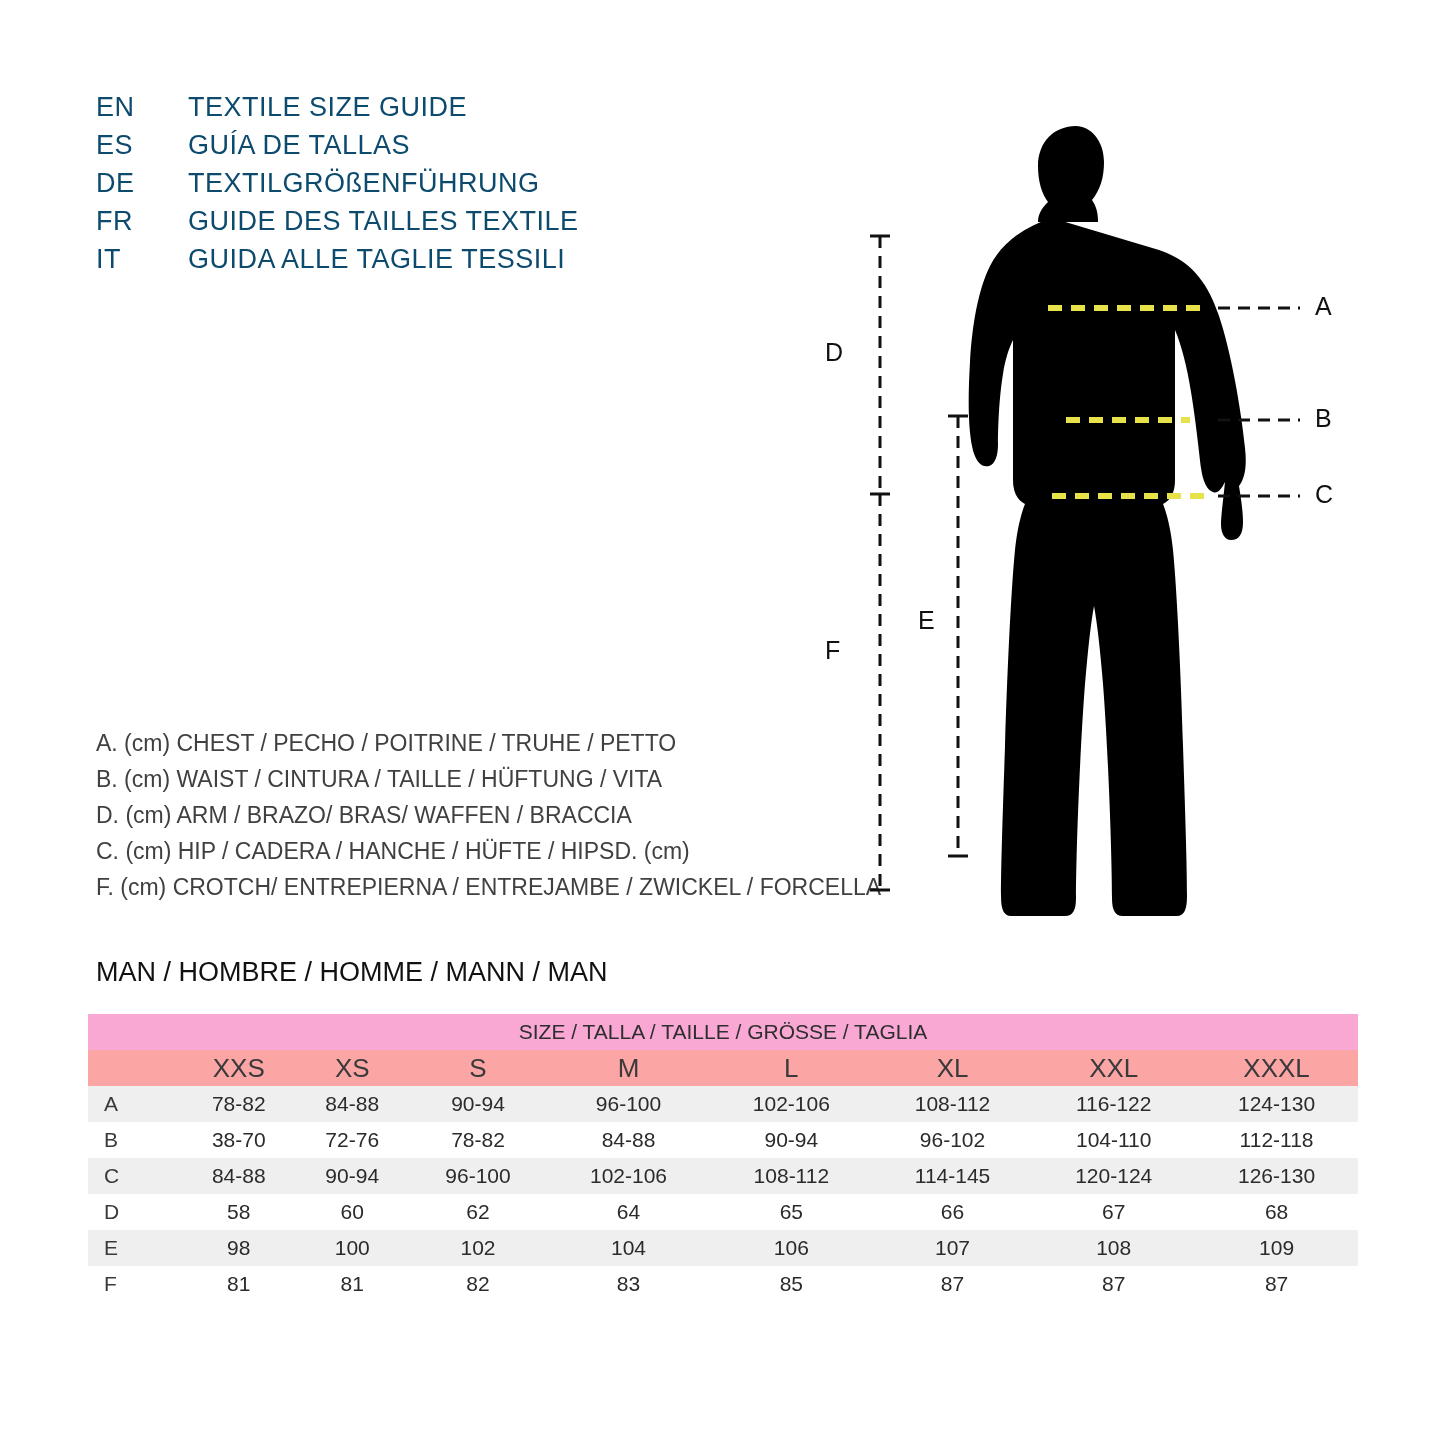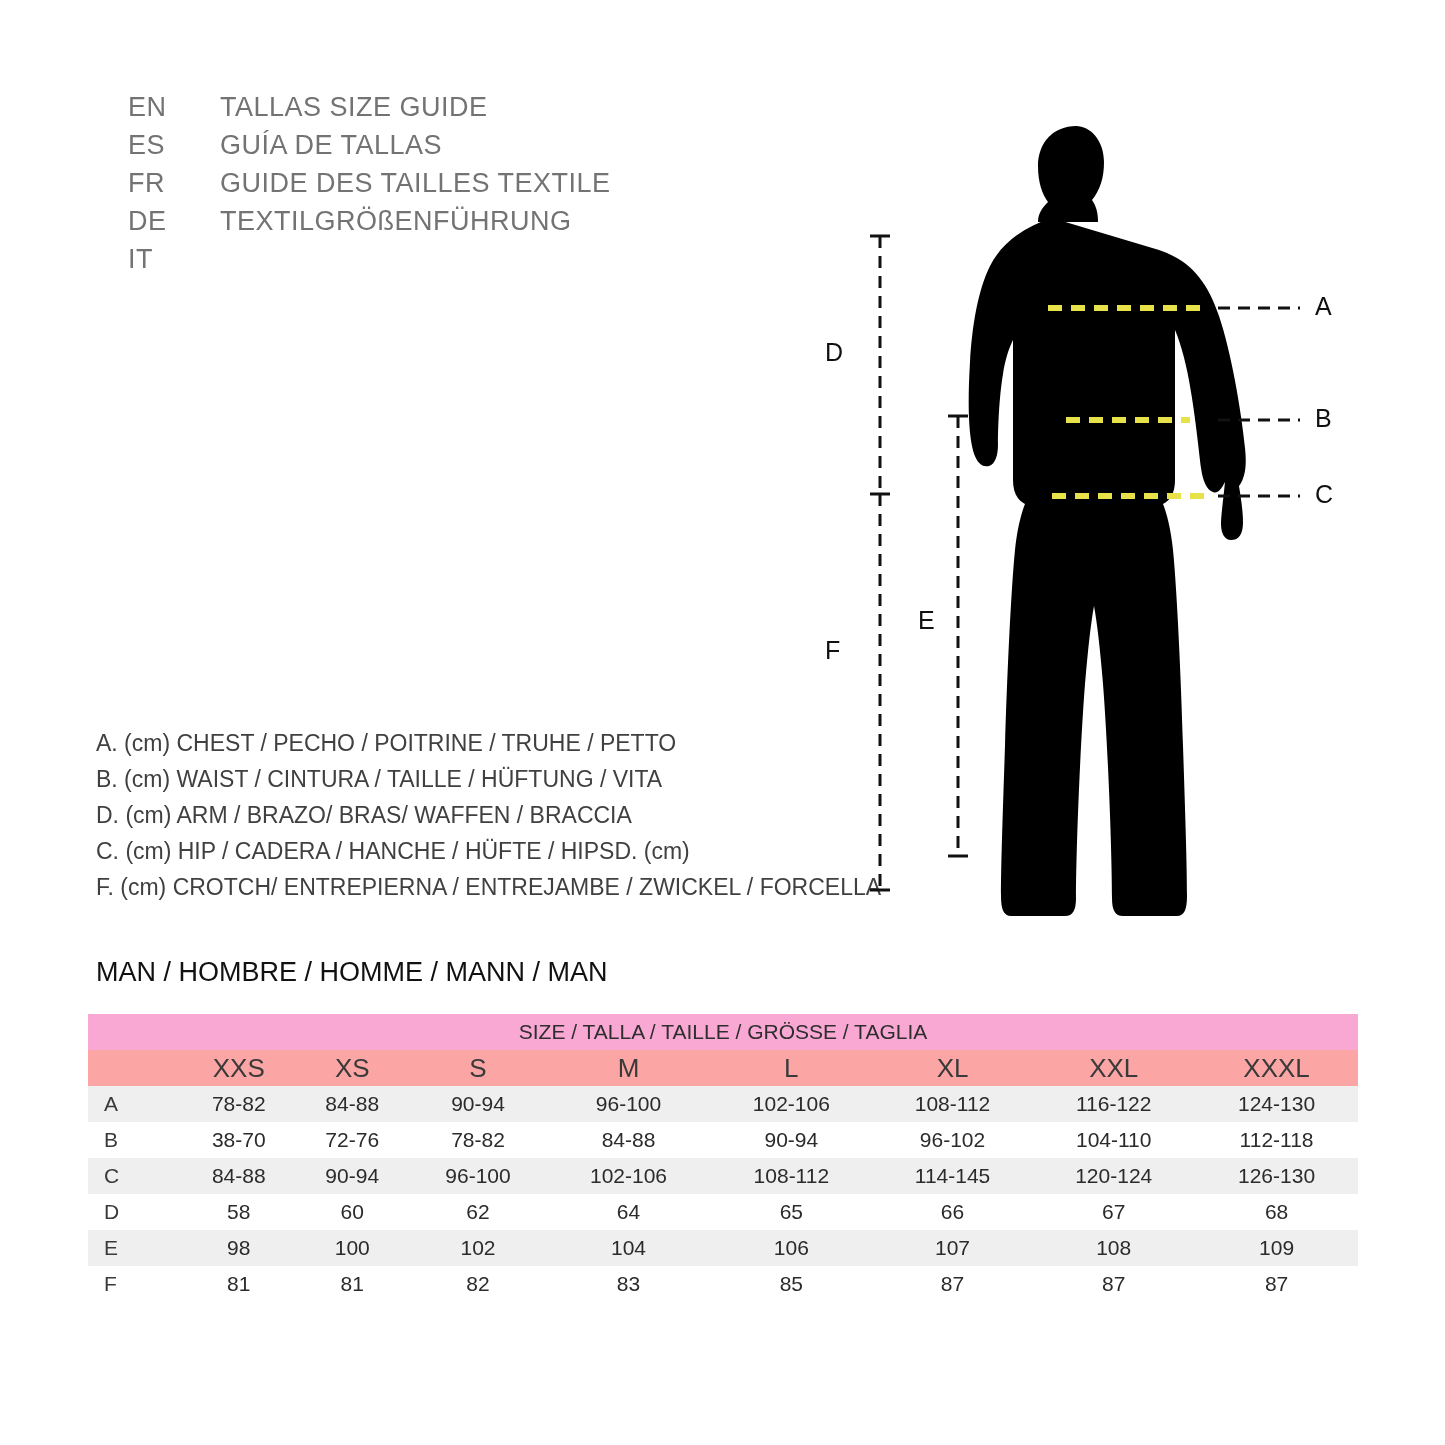--- a/index.html
+++ b/index.html
@@ -25,22 +25,21 @@
     left: 96px;
     top: 88px;
     width: 620px;
   }
   .title-row {
     display: flex;
     align-items: center;
     font-size: 27px;
     letter-spacing: 0.5px;
     line-height: 38px;
-    color: #737373;
-    margin-left: 32px;
+    color: #0c4a6e;
   }
   .title-lang {
     width: 92px;
     flex: 0 0 92px;
   }
   .title-text {
     flex: 1 1 auto;
   }
 
   
@@ -131,36 +130,37 @@
   }
 </style>
 </head>
 <body>
 
 <div id="page">
 
   <div class="title-block">
     <div class="title-row">
       <span class="title-lang">EN</span>
-      <span class="title-text">TALLAS SIZE GUIDE</span>
+      <span class="title-text">TEXTILE SIZE GUIDE</span>
     </div>
     <div class="title-row">
       <span class="title-lang">ES</span>
       <span class="title-text">GUÍA DE TALLAS</span>
     </div>
     <div class="title-row">
+      <span class="title-lang">DE</span>
+      <span class="title-text">TEXTILGRÖßENFÜHRUNG</span>
+    </div>
+    <div class="title-row">
       <span class="title-lang">FR</span>
       <span class="title-text">GUIDE DES TAILLES TEXTILE</span>
     </div>
     <div class="title-row">
-      <span class="title-lang">DE</span>
-      <span class="title-text">TEXTILGRÖßENFÜHRUNG</span>
-    </div>
-    <div class="title-row">
       <span class="title-lang">IT</span>
+      <span class="title-text">GUIDA ALLE TAGLIE TESSILI</span>
     </div>
   </div>
 
   <div class="legend-block">
     <div class="legend-row">A. (cm) CHEST / PECHO / POITRINE / TRUHE / PETTO</div>
     <div class="legend-row">B. (cm) WAIST / CINTURA / TAILLE / HÜFTUNG / VITA</div>
     <div class="legend-row">D. (cm) ARM / BRAZO/ BRAS/ WAFFEN / BRACCIA</div>
     <div class="legend-row">C. (cm) HIP / CADERA / HANCHE / HÜFTE / HIPSD. (cm)</div>
     <div class="legend-row">F. (cm) CROTCH/ ENTREPIERNA / ENTREJAMBE / ZWICKEL / FORCELLA</div>
   </div>

